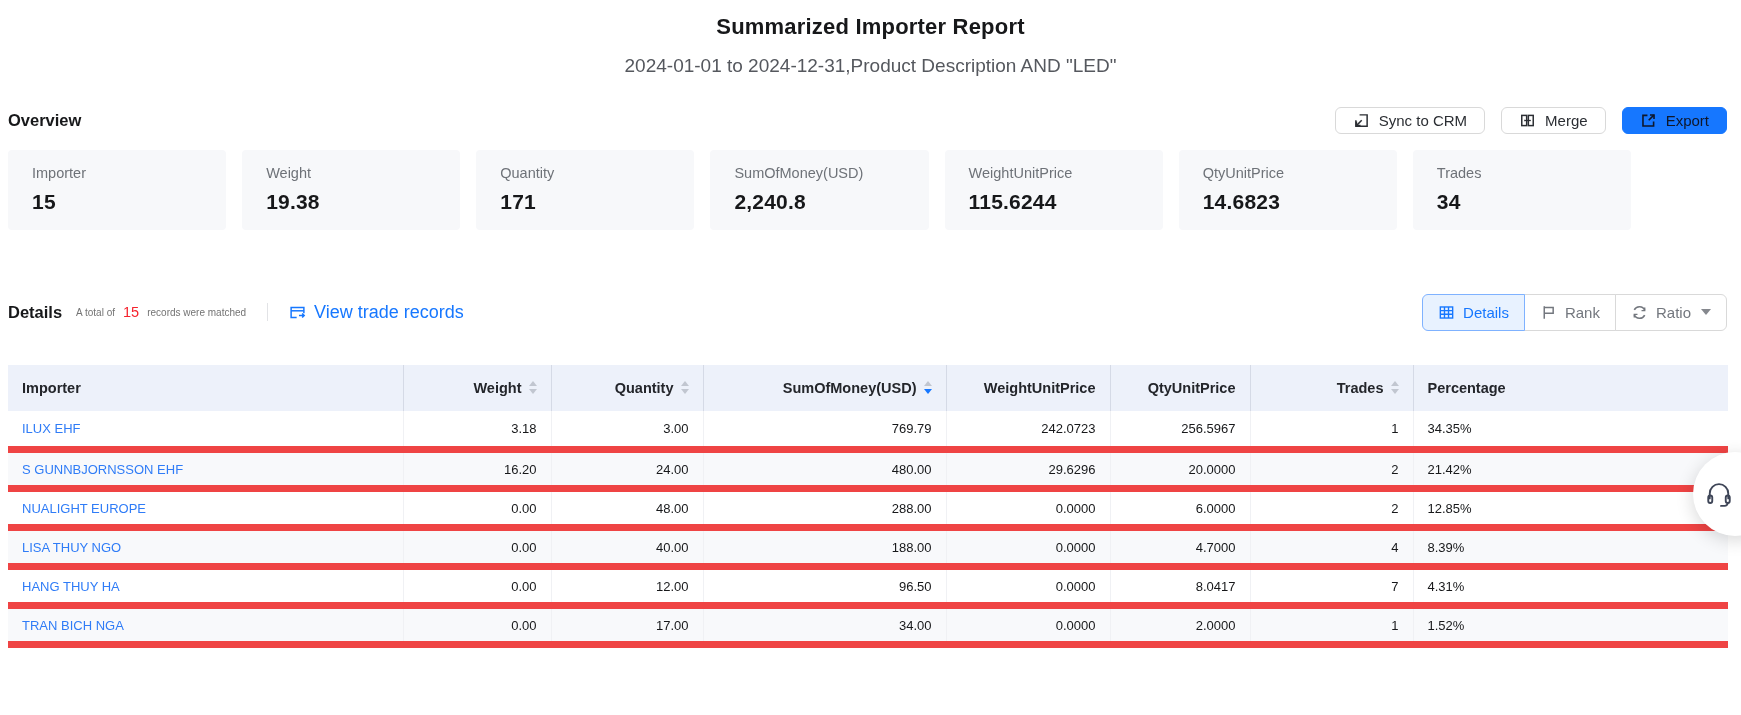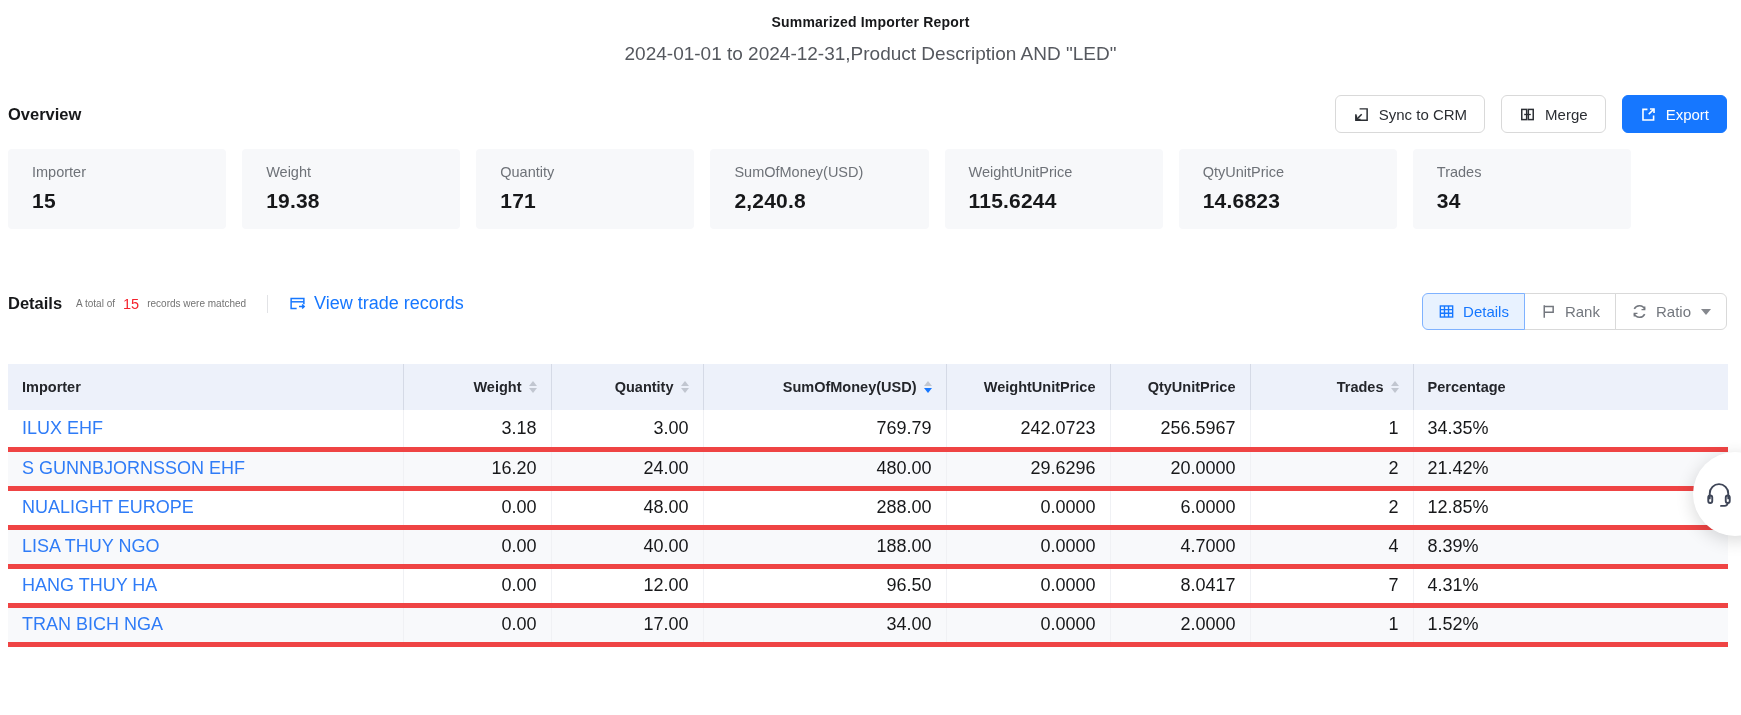--- a/index.html
+++ b/index.html
@@ -3,43 +3,43 @@
 <meta charset="utf-8">
 <style>
   * { box-sizing: border-box; }
   html,body { margin:0; padding:0; }
   body {
     width:1741px; height:715px; overflow:hidden; position:relative;
     background:#ffffff; color:#1f1f1f;
     font-family:"Liberation Sans","DejaVu Sans",sans-serif;
   }
   
-  .page-title { margin-top:14px; text-align:center; font-size:14px; font-weight:700; color:#17181a; letter-spacing:.2px; }
+  .page-title { margin-top:14px; text-align:center; font-size:22px; font-weight:700; color:#17181a; letter-spacing:.2px; }
   .page-subtitle { margin-top:13px; text-align:center; font-size:19px; color:#55585e; }
 
   
   .overview-bar { margin:30px 14px 0 8px; display:flex; align-items:center; justify-content:space-between; }
   .section-title { font-size:16.5px; font-weight:700; color:#17181a; }
   .actions { display:flex; gap:16px; }
   .btn {
-    height:38px; padding:0 17px; display:inline-flex; align-items:center; gap:9px;
+    height:27px; padding:0 17px; display:inline-flex; align-items:center; gap:9px;
     background:#fff; border:1px solid #d9d9d9; border-radius:6px;
     font-family:inherit; font-size:15px; color:#2b2e33; cursor:pointer; line-height:1;
   }
-  .btn.primary { background:#1677ff; border-color:#1677ff; color:#ffffff; }
+  .btn.primary { background:#1677ff; border-color:#1677ff; color:#0f172a; }
   .btn svg { flex:0 0 auto; }
 
   
   .cards { margin:16px 110px 0 8px; display:flex; gap:16px; }
   .card { flex:1; background:#f7f8fa; border-radius:4px; padding:15px 24px 16px; }
   .card-label { font-size:14.5px; color:#6e7278; }
   .card-value { margin-top:9px; font-size:21px; font-weight:700; color:#17181a; letter-spacing:.2px; }
 
   
-  .details-bar { margin:64px 14px 0 8px; display:flex; align-items:flex-start; justify-content:space-between; }
+  .details-bar { margin:64px 14px 0 8px; display:flex; align-items:center; justify-content:space-between; }
   .details-left { display:flex; align-items:center; }
   .details-heading { font-size:16.5px; font-weight:700; color:#17181a; margin-right:14px; }
   .muted { color:#737373; font-size:10px; }
   .count-red { color:#f5222d; font-size:14.5px; margin:0 8px; }
   .vdivider { width:1px; height:18px; background:#e2e3e6; margin:0 21px; }
   .link { display:inline-flex; align-items:center; gap:8px; color:#1677ff; font-size:18px; cursor:pointer; }
 
   .view-tabs { display:flex; }
   .vtab {
     height:37px; padding:0 15px; display:inline-flex; align-items:center; gap:8px;
@@ -61,22 +61,22 @@
   }
   thead th:last-child { border-right:none; }
   .th-inner { display:flex; align-items:center; }
   .th-inner.right { justify-content:flex-end; }
   .sort-carets { display:inline-flex; flex-direction:column; margin-left:7px; }
   .caret { width:0; height:0; border-left:4.5px solid transparent; border-right:4.5px solid transparent; }
   .caret.up { border-bottom:5.5px solid #c1c6d0; margin-bottom:2.5px; }
   .caret.down { border-top:5.5px solid #c1c6d0; }
   .caret.down.active { border-top-color:#1677ff; }
   tbody td {
-    height:39px; padding:0 14px; font-size:18px; color:#17181a;
-    border-bottom:5px solid #ef4444; border-right:1px solid #f0f1f4;
+    height:39px; padding:0 14px; font-size:13px; color:#17181a;
+    border-bottom:7px solid #ef4444; border-right:1px solid #f0f1f4;
     white-space:nowrap; overflow:hidden;
   }
   tbody td:last-child { border-right:none; }
   tbody tr:nth-child(even) { background:#f8f9fb; }
   td.right { text-align:right; }
   a.importer-link { color:#2f7cf7; text-decoration:none; cursor:pointer; }
 
   
   .float-help {
     position:absolute; top:452px; right:-36px; width:84px; height:84px; border-radius:50%;

